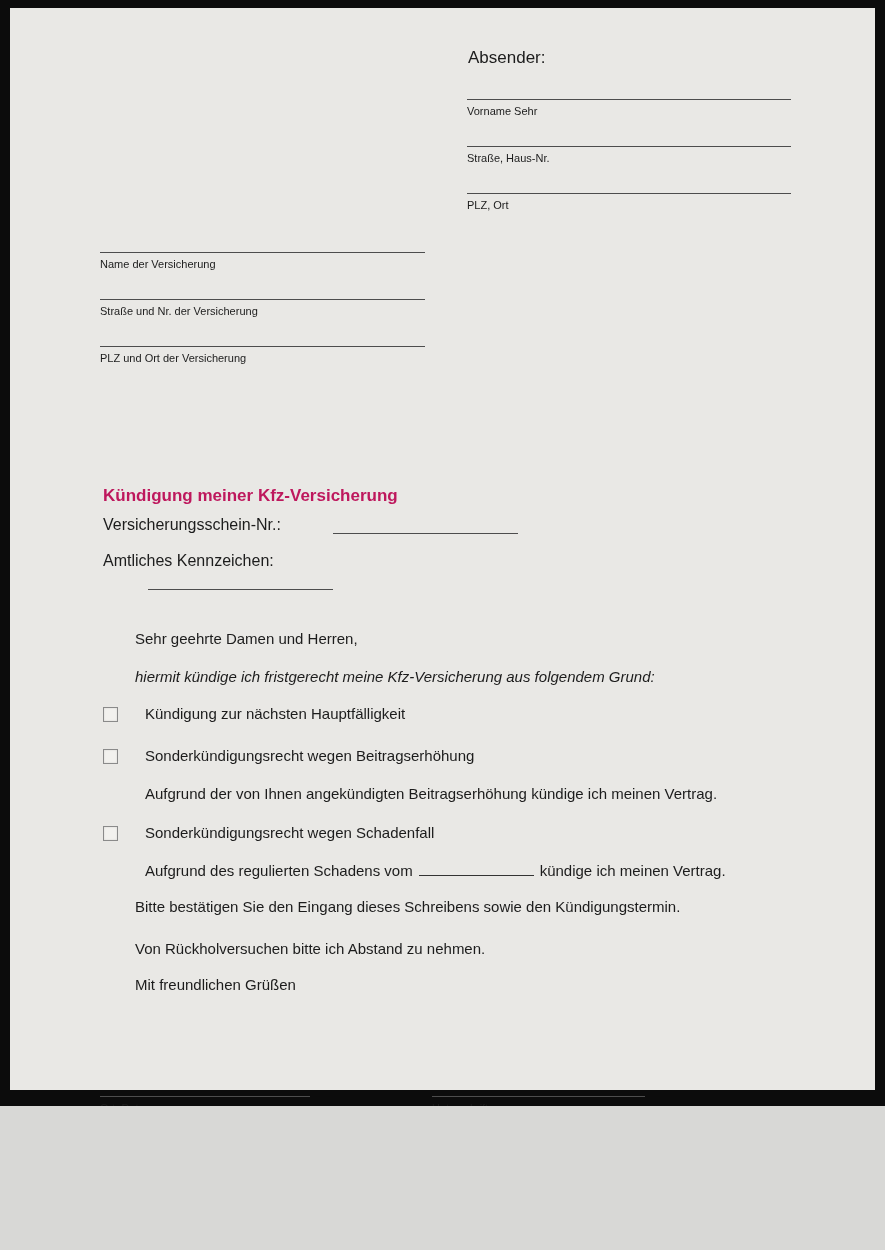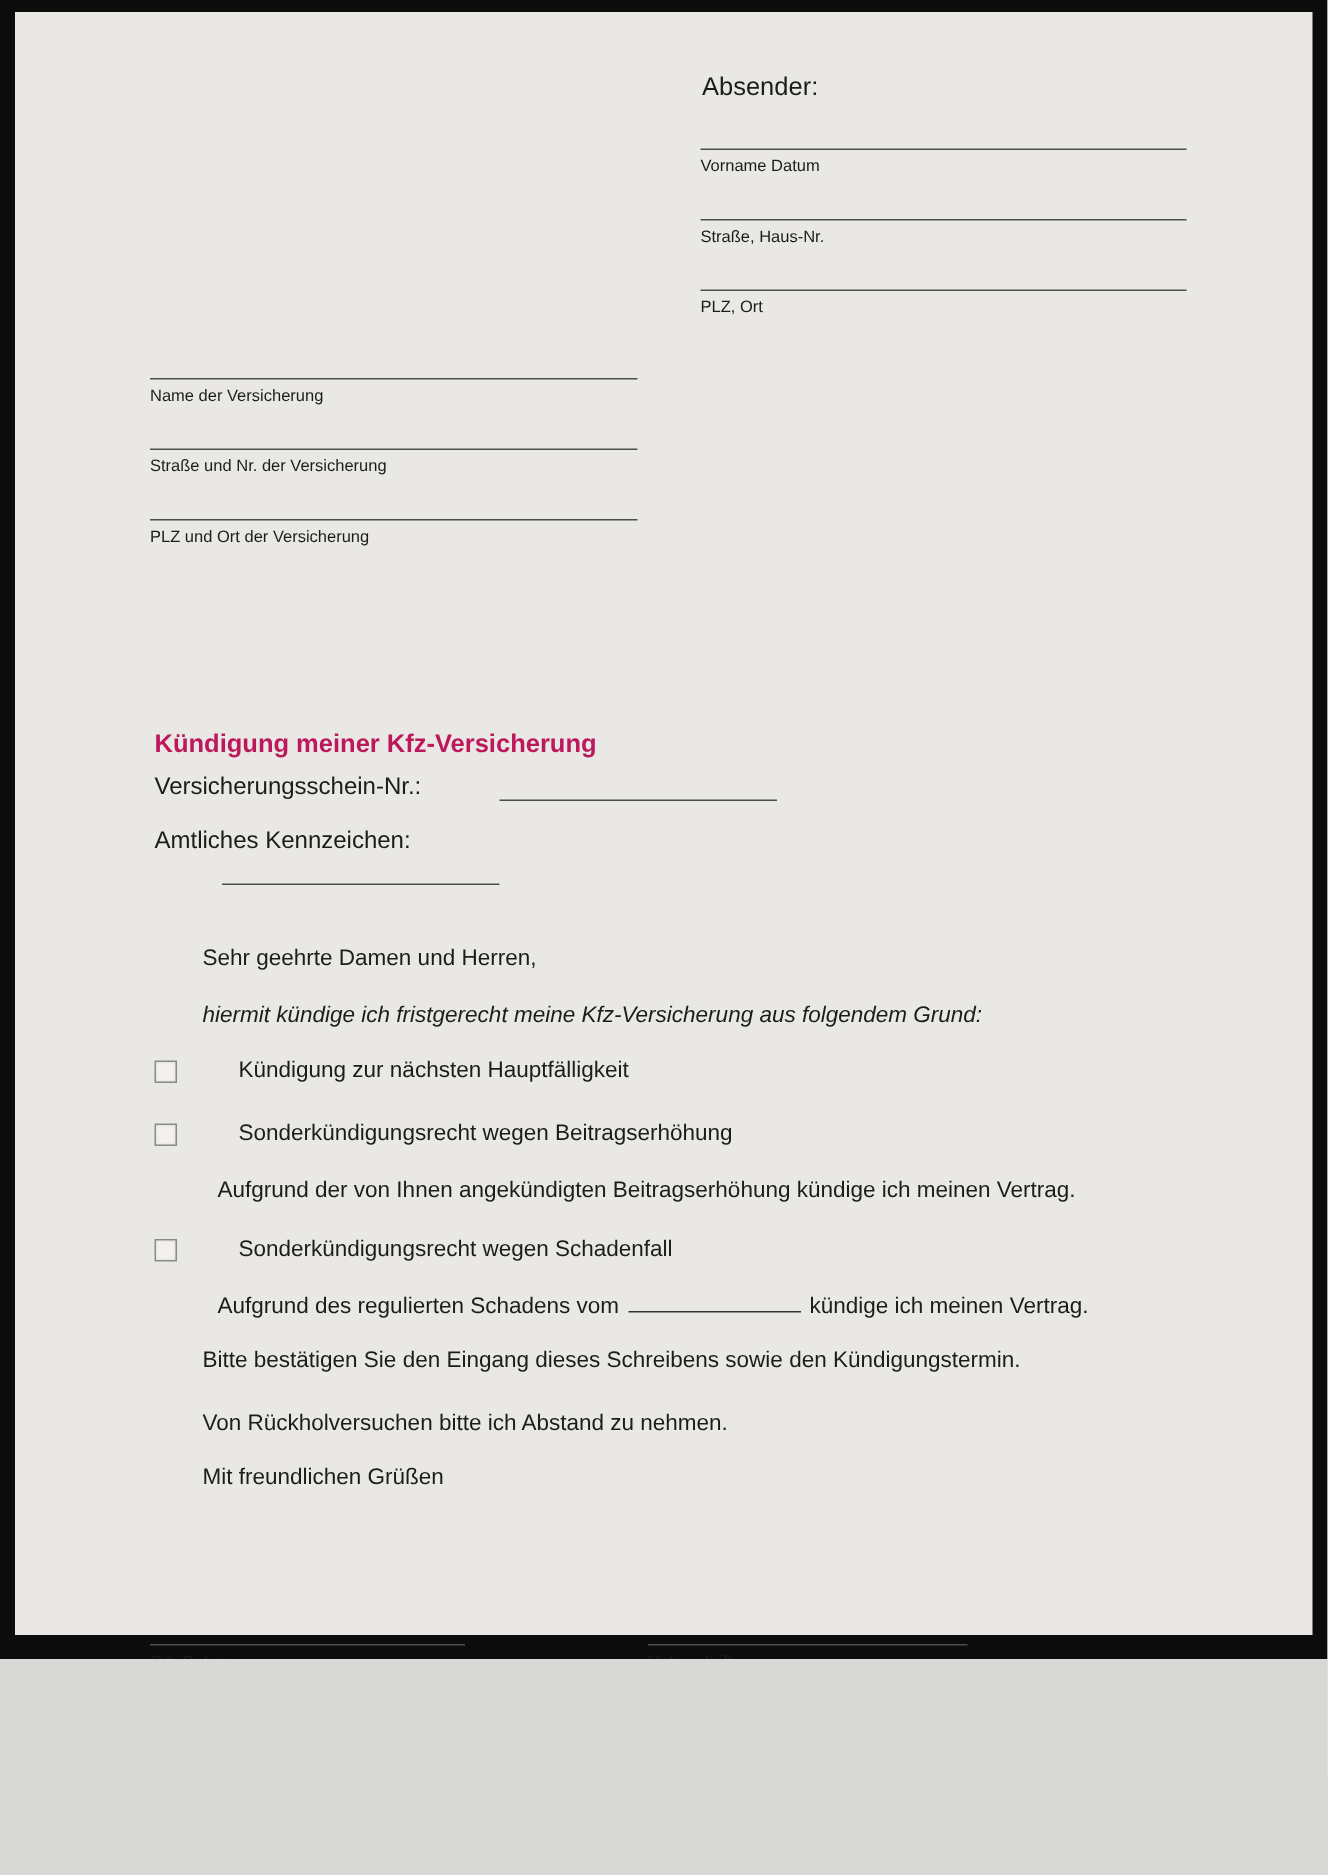--- a/index.html
+++ b/index.html
@@ -28,21 +28,21 @@
   .small-label { font-size:11px; color:#1c1c1c; padding-top:5px; }
 
   .subject { font-size:17px; font-weight:bold; color:#be185d;margin-top:12px; }
 
   .kv-row { position:absolute; display:flex; align-items:flex-end; }
   .kv-label { font-size:16px; font-weight:normal; width:230px; }
   .kv-line { width:185px; height:20px; border-bottom:1px solid #4d4d4d; }
 
   .para { font-size:15px; color:#1c1c1c; white-space:nowrap;margin-left:32px; }
 
-  .option-row { position:absolute; display:flex; align-items:flex-end;gap:14px; }
+  .option-row { position:absolute; display:flex; align-items:flex-end; }
   .checkbox {
     width:15px; height:15px; flex:0 0 15px;
     border:1px solid #8a8a8a;
     background:#f2f1ee;
     box-shadow:inset 0 0 2px rgba(0,0,0,0.12);
     margin-top:1px;
   }
   .option-label { font-size:15px; margin-left:27px; white-space:nowrap; }
 
   .note { font-size:15px; white-space:nowrap; }
@@ -61,21 +61,21 @@
 </head>
 <body>
 
 <div class="page">
   <div class="sheet">
 
     <div class="abs sender-title" style="left:458px; top:40px;">Absender:</div>
 
     <div class="field" style="left:457px; top:91px; width:324px;">
       <div class="rule"></div>
-      <div class="small-label">Vorname Datum</div>
+      <div class="small-label">Vorname Sehr</div>
     </div>
     <div class="field" style="left:457px; top:138px; width:324px;">
       <div class="rule"></div>
       <div class="small-label">Straße, Haus-Nr.</div>
     </div>
     <div class="field" style="left:457px; top:185px; width:324px;">
       <div class="rule"></div>
       <div class="small-label">PLZ, Ort</div>
     </div>
 

